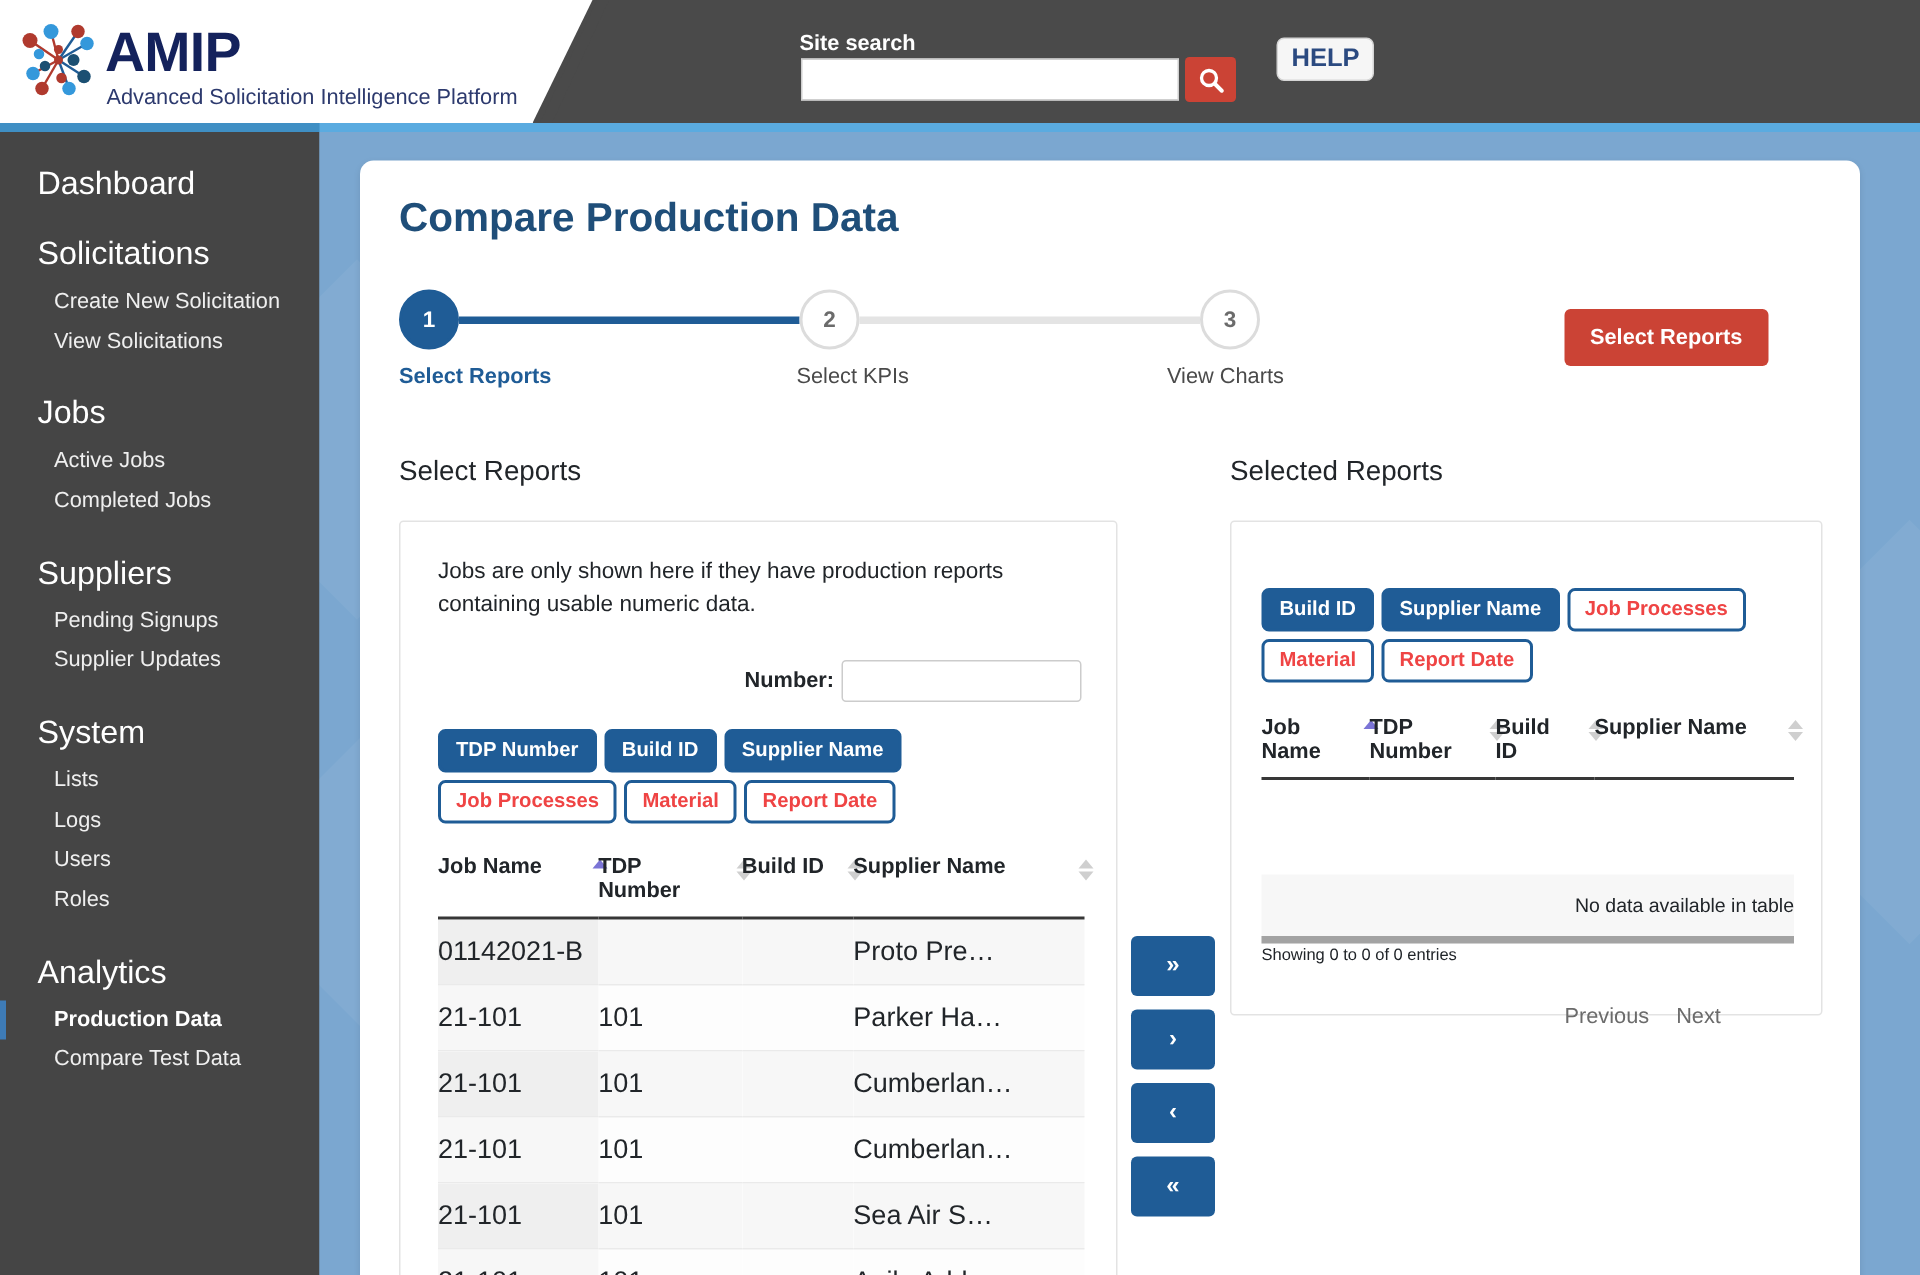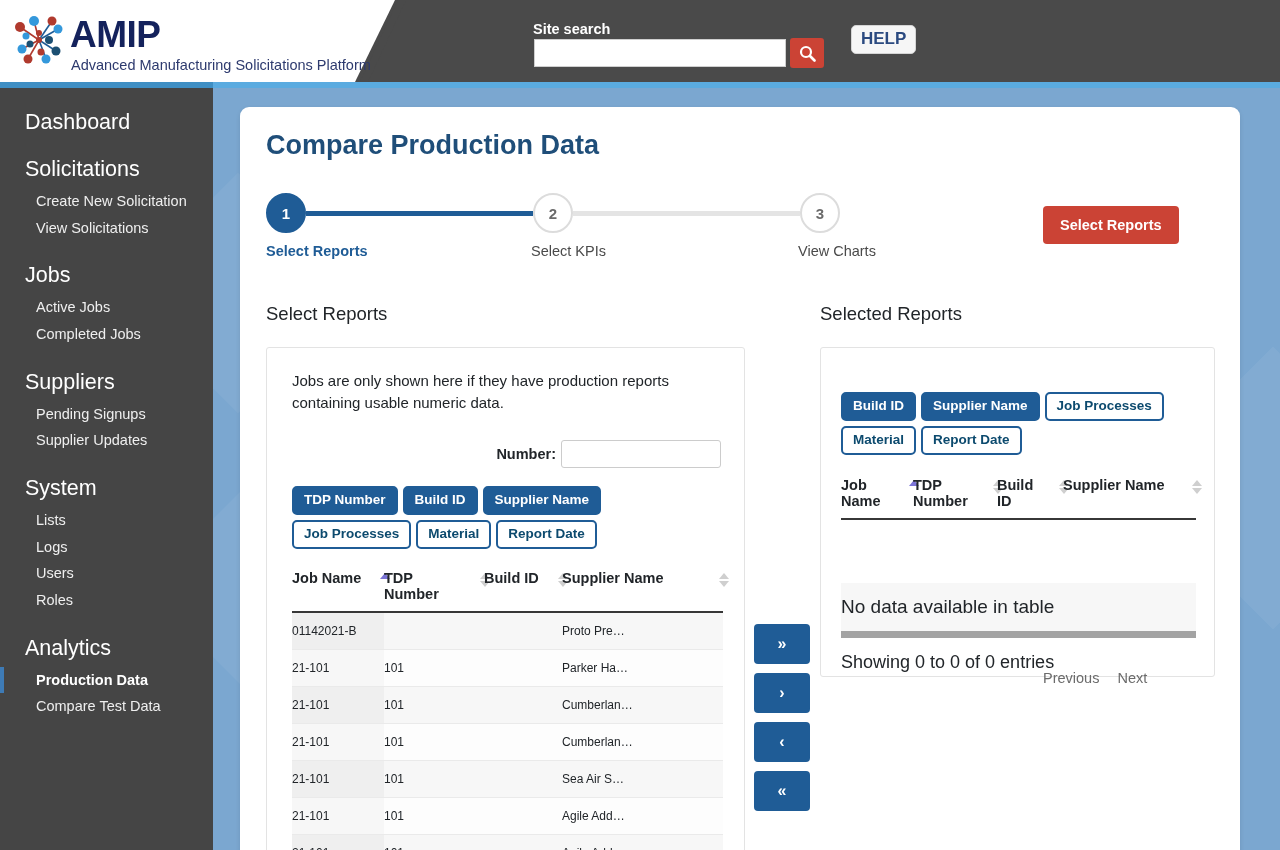--- a/index.html
+++ b/index.html
@@ -174,33 +174,33 @@
     align-content: flex-start;
   }
   .colbtn {
     border: 2px solid #1f5c96; border-radius: 5px;
     font-size: 13.5px; font-weight: bold;
     padding: 5px 10px; cursor: pointer; white-space: nowrap;
     font-family: "Liberation Sans", sans-serif;
     line-height: 1.1;
   }
   .colbtn.on  { background: #1f5c96; color: #ffffff; }
-  .colbtn.off { background: #ffffff; color: #0c4a6e; }
+  .colbtn.off { background: #ffffff; color: #ef4444; }
 
   
   table.dt { position: absolute; border-collapse: collapse; }
   table.dt th {
     font-size: 14.5px; font-weight: bold; color: #212529;
     text-align: left; vertical-align: top;
     padding: 9px 18px 9px 0; position: relative;
     border-bottom: 2px solid #373737;
     cursor: pointer;
   }
   table.dt td {
-    font-size: 12px; color: #212529;
+    font-size: 18px; color: #212529;
     padding: 11px 10px 11px 0;
     border-bottom: 1px solid #eaeaea;
     white-space: nowrap; overflow: hidden;
   }
   table.dt tbody tr.odd  td { background: #f7f7f7; }
   table.dt tbody tr.even td { background: #fdfdfd; }
   table.dt tbody tr.odd  td.sortcol { background: #efefef; }
   table.dt tbody tr.even td.sortcol { background: #f7f7f7; }
   .sorticon {
     position: absolute; right: 4px; top: 12px;
@@ -211,27 +211,27 @@
     border-left: 5px solid transparent; border-right: 5px solid transparent;
     border-bottom: 6px solid #cfcfcf; margin-bottom: 2px;
   }
   .sorticon i.dn {
     border-left: 5px solid transparent; border-right: 5px solid transparent;
     border-top: 6px solid #cfcfcf;
   }
   .sorticon.asc i.up { border-bottom-color: #7b74d6; }
 
   .empty-row {
-    position: absolute; text-align: left;
-    font-size: 19px; color: #212529;
-    background: #f7f7f7; border-bottom: 7px solid #a3a3a3;
+    position: absolute; text-align: right;
+    font-size: 13px; color: #212529;
+    background: #f7f7f7; border-bottom: 5px solid #a3a3a3;
     padding: 13px 0;
   }
   .showing-info {
-    position: absolute; font-size: 18px; color: #212529; margin-top: 21px;
+    position: absolute; font-size: 11px; color: #212529;
   }
   .pager { position: absolute; display: flex; gap: 18px; }
   .pager span {
     font-size: 14.5px; color: #6b6b6b; cursor: pointer;
   }
 
   
   .xfer { position: absolute; display: flex; flex-direction: column; gap: 9px; }
   .xfer button {
     width: 56px; height: 40px;
@@ -278,21 +278,21 @@
       </g>
       <g fill="#1b4f72">
         <circle cx="48" cy="42" r="4.5"></circle>
           <circle cx="41" cy="31" r="4"></circle>
         <circle cx="22" cy="35" r="3.5"></circle>
       </g>
       <circle cx="31" cy="31" r="3" fill="#b03a2e"></circle>
     </svg>
   </div>
   <div class="brand-title">AMIP</div>
-  <div class="brand-sub">Advanced Manufacturing Solicitations Platform</div>
+  <div class="brand-sub">Advanced Solicitation Intelligence Platform</div>
 
   <div class="site-search-label">Site search</div>
   <input class="site-search-input" type="text" value="" style="">
   <button class="site-search-btn">
     <svg width="17" height="17" viewBox="0 0 17 17">
       <circle cx="7" cy="7" r="5" fill="none" stroke="#fff" stroke-width="2.2"></circle>
       <line x1="11" y1="11" x2="15.5" y2="15.5" stroke="#fff" stroke-width="2.6" stroke-linecap="round"></line>
     </svg>
   </button>
   <button class="help-btn">HELP</button>
@@ -351,21 +351,21 @@
       </div>
       <div class="step-circle todo" style="left:267px;">
         <span>2</span>
       </div>
       <div class="step-circle todo" style="left:534px;">
         <span>3</span>
       </div>
 
       <div class="step-label cur" style="left:0;">Select Reports</div>
       <div class="step-label off" style="left:265px;">Select KPIs</div>
-      <div class="step-label off" style="left:532px;">View Charts</div>
+      <div class="step-label off" style="left:512px;">View Charts</div>
     </div>
 
     <button class="select-reports-btn">Select Reports</button>
 
     <div class="panel-heading" style="left:26px; top:196px;">Select Reports</div>
     <div class="panel-box" style="left:26px; top:240px; width:479px; height:580px;">
 
       <div class="panel-note">Jobs are only shown here if they have production reports containing usable numeric data.</div>
 
       <div class="search-row">

